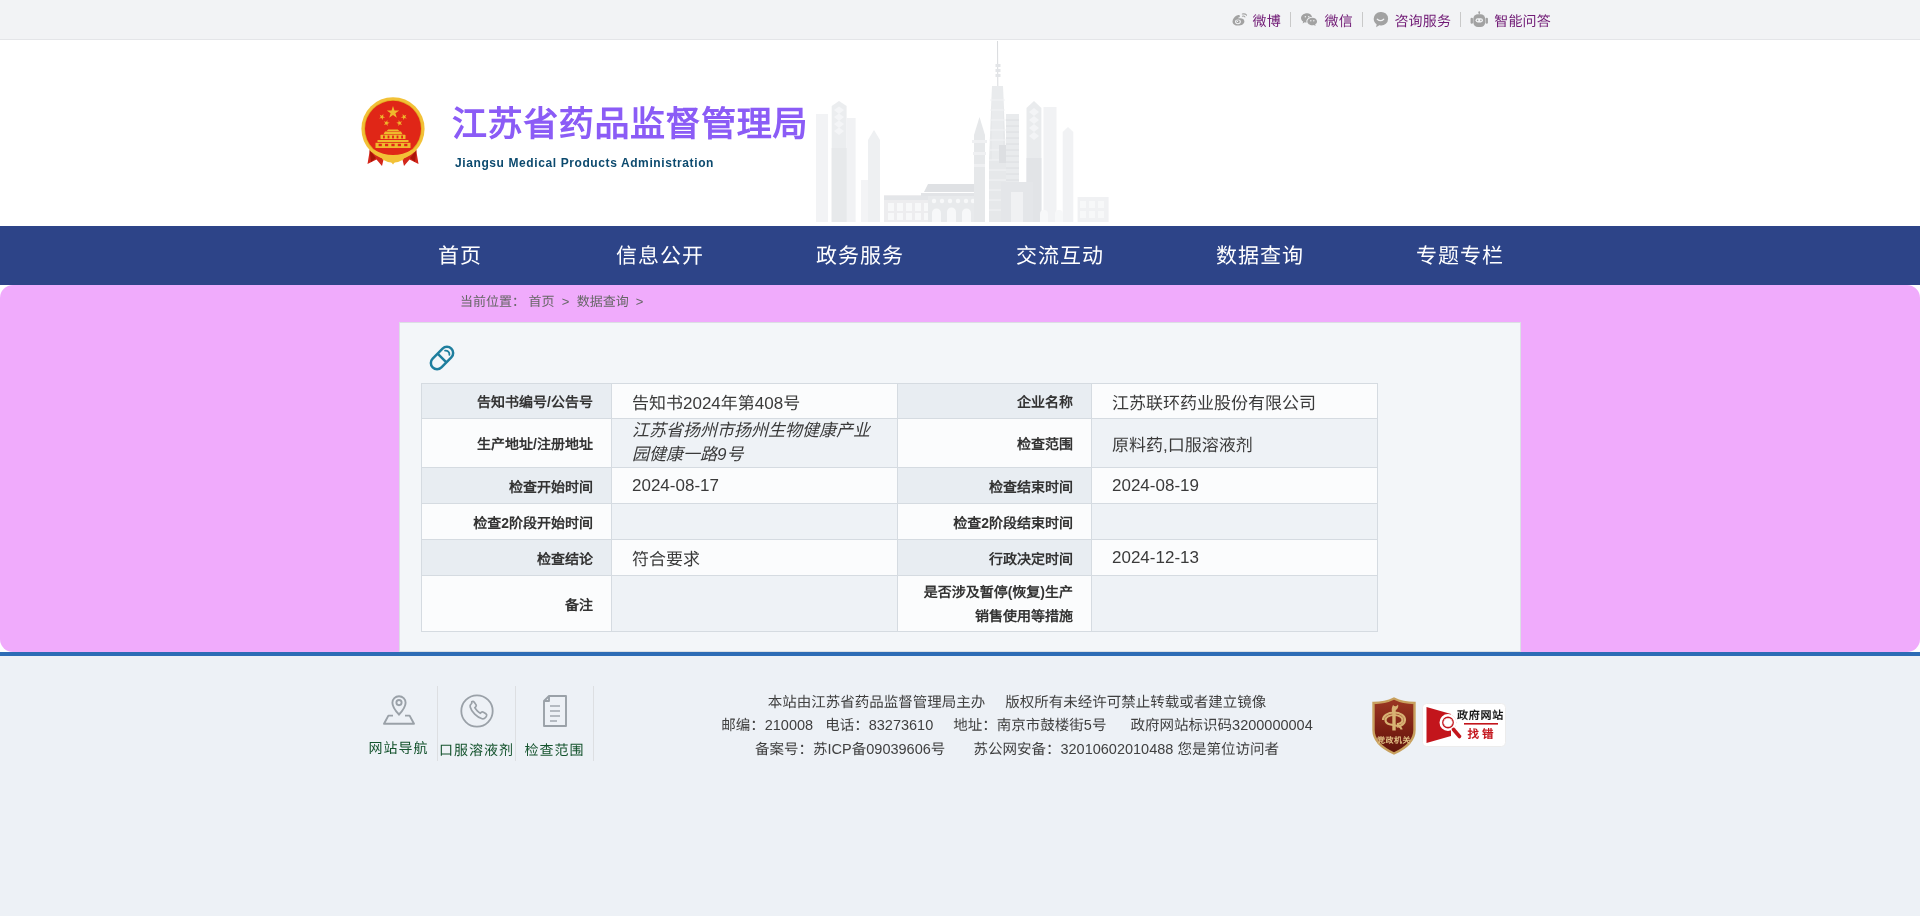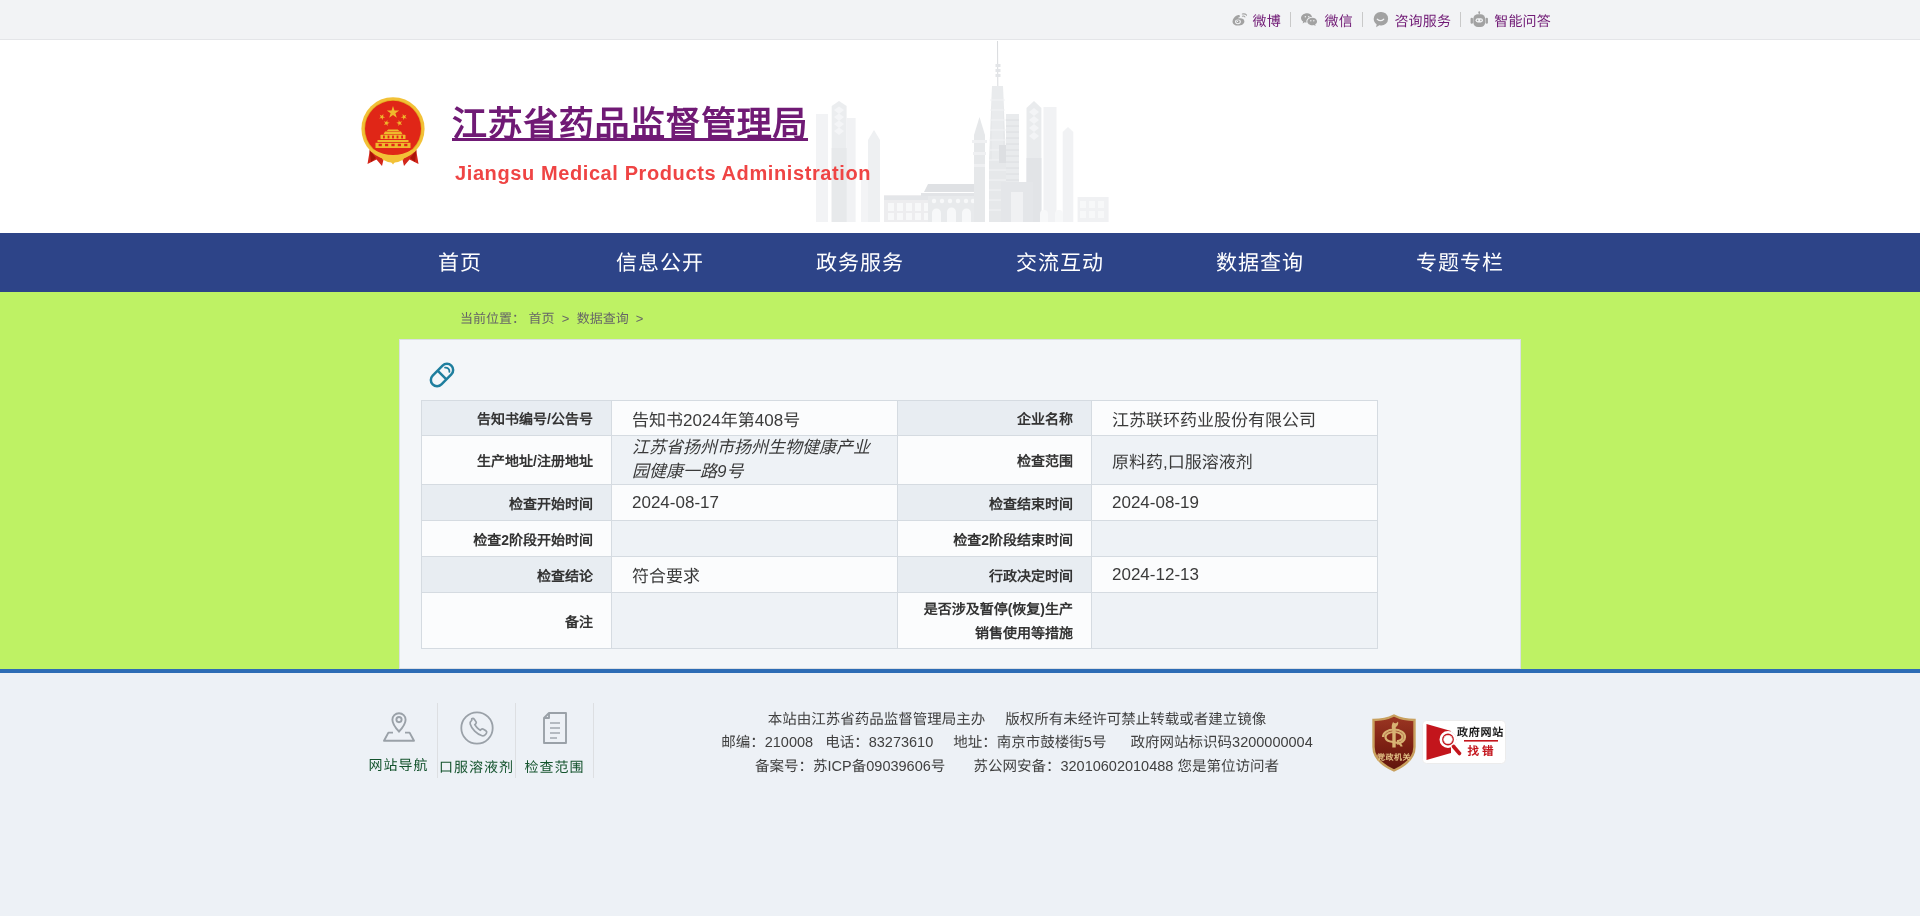--- a/index.html
+++ b/index.html
@@ -7,27 +7,27 @@
 html,body{width:1920px;height:916px;font-family:"Liberation Sans",sans-serif;background:#fff;overflow:hidden;}
 .topbar{height:40px;background:#f2f3f5;border-bottom:1px solid #e4e5e8;}
 .topbar-in{width:1200px;margin:0 auto;height:39px;display:flex;justify-content:flex-end;align-items:center;color:#701a75;font-size:14px;padding-right:9px;}
 .tb-item{display:flex;align-items:center;letter-spacing:0.2px;}
 .tb-item svg{margin-right:5.5px;}
 .tb-sep{width:1px;height:15px;background:#c9c9c9;margin:0 9px;}
 .header{height:182px;background:#fff;position:relative;overflow:hidden;}
 .header-in{width:1200px;margin:0 auto;height:182px;position:relative;}
 .emblem{position:absolute;left:0;top:57px;}
 .titles{position:absolute;left:92px;top:63px;}
-.title-cn{color:#701a75;font-size:35px;line-height:41px;font-weight:bold;letter-spacing:0.6px;white-space:nowrap;text-decoration:underline;}
-.title-en{color:#ef4444;padding-left:3px;font-size:20px;font-weight:bold;margin-top:18px;letter-spacing:0.6px;white-space:nowrap;}
+.title-cn{color:#8b5cf6;font-size:35px;line-height:41px;font-weight:bold;letter-spacing:0.6px;white-space:nowrap;}
+.title-en{color:#0c4a6e;padding-left:3px;font-size:12px;font-weight:bold;margin-top:12px;letter-spacing:0.6px;white-space:nowrap;}
 .skyline{position:absolute;left:440px;top:0;}
 .nav{height:59px;background:#2d4488;}
-.nav-in{width:1200px;margin:11px auto;display:flex;height:59px;justify-content:space-between;}
+.nav-in{width:1200px;margin:4px auto;display:flex;height:59px;justify-content:space-between;}
 .nav-item{width:200px;text-align:center;line-height:59px;color:#fff;font-size:21px;letter-spacing:1px;}
-.content{background:#bef264;padding-top:20px;}
+.content{background:#f0abfc;padding-top:10px;border-radius:13px;}
 .crumb{width:1000px;margin:0 auto;font-size:13px;color:#666;height:14px;line-height:14px;}
 .box{width:1122px;margin:13px auto 0;height:330px;background:#f3f6f9;border:1px solid #dbdfe4;position:relative;}
 .pill{position:absolute;left:26px;top:19px;}
 table.tb{position:absolute;left:21px;top:60px;border-collapse:collapse;table-layout:fixed;width:956px;}
 .tb td{border:1px solid #d5dbe1;font-size:17px;color:#3a3a3a;vertical-align:middle;}
 .tb td.lb{text-align:right;font-weight:bold;padding-right:18px;font-size:14px;color:#333;}
 .tb td.vl{text-align:left;padding-left:20px;padding-right:26px;}
 .tb .shA{background:#e8edf2;}
 .tb .shB{background:#eef2f6;}
 .tb .wh{background:#fbfcfd;}

